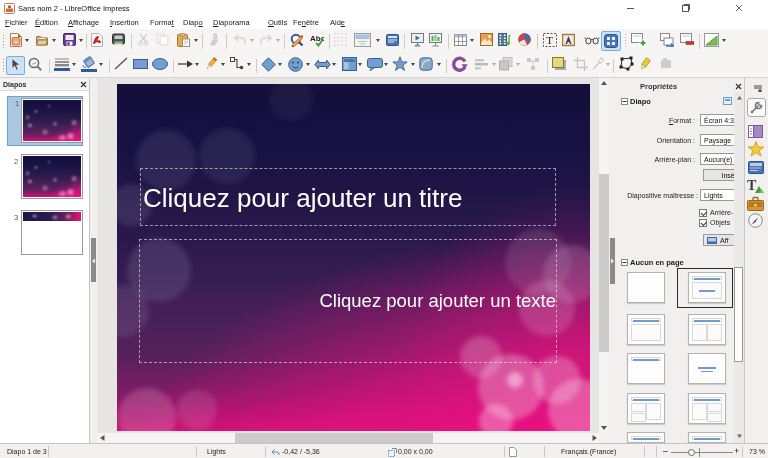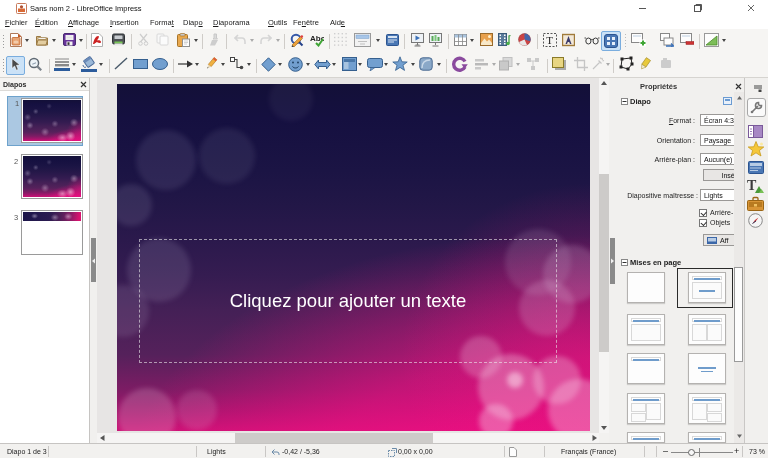--- a/index.html
+++ b/index.html
@@ -1,16 +1,16 @@
 <!DOCTYPE html>
 <html><head><meta charset="utf-8"><style>
 *{margin:0;padding:0;box-sizing:border-box}
 html,body{width:768px;height:458px;overflow:hidden;font-family:"Liberation Sans",sans-serif;background:#fff}
 .a{position:absolute}
-#titlebar{left:12px;top:0;width:680px;height:17px;background:#ffffff}
+#titlebar{left:0;top:0;width:680px;height:17px;background:#ffffff}
 #titlebar .t{left:18px;top:4px;font-size:7.5px;color:#111}
 #menubar{left:0;top:17px;width:768px;height:12px;background:#ffffff}
 #menubar span.m{position:absolute;top:1px;font-size:7.5px;color:#1a1a1a}
 #tb1{left:0;top:29px;width:768px;height:25px;background:#f6f5f3}
 #tb2{left:0;top:54px;width:768px;height:24px;background:#f6f5f3;border-bottom:1px solid #d6d4d0}
 .sep1{position:absolute;top:34px;width:1px;height:15px;background:#cfccc8}
 .sep2{position:absolute;top:59px;width:1px;height:14px;background:#cfccc8}
 .grip{position:absolute;width:3px;height:16px;background-image:radial-gradient(circle,#9a9a9a 0.7px,transparent 0.8px);background-size:3px 3px}
 .dd{position:absolute;width:0;height:0;border-left:2.5px solid transparent;border-right:2.5px solid transparent;border-top:3.5px solid #444}
 svg.ic{position:absolute}
@@ -23,21 +23,21 @@
 #rsplith{left:610px;top:238px;width:5px;height:46px;background:#8a8a8a}
 #canvas{left:97px;top:78px;width:502px;height:355px;background:#e7e5e4}
 #slide{position:absolute;left:20px;top:6px;width:473px;height:347px;overflow:hidden;background:
 radial-gradient(270px 250px at 100% 79%, rgba(236,18,128,0.5), rgba(236,18,128,0) 70%),
 radial-gradient(560px 345px at 90% 118%, rgba(240,14,132,0.95) 0%, rgba(238,16,130,0.62) 40%, rgba(238,16,130,0) 75%),
 linear-gradient(#131038 0%,#151040 10%,#1b1444 25%,#221747 35%,#2b194c 45%,#351c51 55%,#442056 65%,#55215b 78%,#7c1c64 88%,#a5156d 94.5%,#cb1276 100%)}
 .bok{position:absolute;border-radius:50%;filter:blur(2.5px)}
 #tbox{position:absolute;left:23px;top:84px;width:416px;height:58px;border:1px dashed rgba(235,235,235,0.6)}
 #tbox div{position:absolute;left:2px;top:16px;font-size:26px;line-height:1;color:#fff;white-space:nowrap}
 #cbox{position:absolute;left:22px;top:155px;width:418px;height:124px;border:1px dashed rgba(235,235,235,0.6)}
-#cbox div{position:absolute;left:0;width:100%;top:52px;font-size:18.5px;line-height:1;color:#fff;text-align:center;white-space:nowrap}
+#cbox div{position:absolute;left:0;width:100%;top:52px;font-size:18.5px;line-height:1;color:#fff;text-align:right;white-space:nowrap}
 #vscroll{left:599px;top:78px;width:10px;height:355px;background:#f5f4f3}
 #hscroll{left:97px;top:433px;width:503px;height:10px;background:#f5f4f3}
 #rpanel{left:616px;top:78px;width:129px;height:365px;background:#f1f0ee;border-right:1px solid #c9c7c5}
 #rpanel .hdr{position:absolute;font-size:7.5px;font-weight:bold;color:#1c1c1c}
 #rpanel .lbl{position:absolute;font-size:7px;color:#222;text-align:right;right:49px;white-space:nowrap}
 .fld{position:absolute;left:84px;width:40px;height:12px;background:#fff;border:1px solid #9a9896;font-size:7px;color:#111;padding:2px 0 0 3px;white-space:nowrap;overflow:hidden}
 .btn{position:absolute;left:87px;width:37px;height:12px;background:#e8e6e4;border:1px solid #9a9896;font-size:7px;color:#111;padding:2px 0 0 5px;white-space:nowrap;overflow:hidden}
 .cb{position:absolute;left:83px;width:8px;height:8px;background:#fff;border:1px solid #777}
 .cb:after{content:"";position:absolute;left:1px;top:1px;width:4px;height:2.5px;border-left:1.4px solid #333;border-bottom:1.4px solid #333;transform:rotate(-48deg)}
 .cbl{position:absolute;left:94px;font-size:7px;color:#222;white-space:nowrap}
@@ -485,20 +485,23 @@
     <div class="bok" style="left:152px;top:-7px;width:44px;height:44px;background:rgba(200,195,225,0.06)"></div>
     <div class="bok" style="left:388px;top:145px;width:66px;height:66px;background:rgba(220,195,225,0.14)"></div>
     <div class="bok" style="left:426px;top:161px;width:58px;height:58px;background:rgba(220,195,225,0.20)"></div>
       <div class="bok" style="left:402px;top:196px;width:56px;height:56px;background:rgba(235,200,228,0.20)"></div>
     <div class="bok" style="left:343px;top:252px;width:42px;height:42px;background:rgba(245,205,228,0.26)"></div>
     <div class="bok" style="left:361px;top:270px;width:66px;height:66px;background:rgba(250,215,235,0.33)"></div>
     <div class="bok" style="left:416px;top:272px;width:48px;height:48px;background:rgba(250,215,235,0.30)"></div>
     <div class="bok" style="left:431px;top:295px;width:62px;height:62px;background:rgba(250,215,235,0.34)"></div>
     <div class="bok" style="left:362px;top:320px;width:34px;height:34px;background:rgba(250,220,238,0.36)"></div>
     <div class="bok" style="left:390px;top:288px;width:16px;height:16px;background:rgba(255,235,245,0.5)"></div>
+    <div id="tbox">
+        <div>Cliquez pour ajouter un titre</div>
+      </div>
     <div id="cbox">
         <div>Cliquez pour ajouter un texte</div>
       </div>
   </div>
 </div>
 <div class="a" id="vscroll">
   <div class="a" style="left:0;top:96px;width:10px;height:178px;background:#cdcbc9"></div>
   <svg class="a" style="left:2px;top:3px" width="6" height="5" viewBox="0 0 6 5">
       <path d="M3 0 L6 4 L0 4 Z" fill="#555"></path>
     </svg>
@@ -549,21 +552,21 @@
   <div class="cb" style="top:141px"></div>
     <div class="cbl" style="top:141px">Objets</div>
   <div class="btn" style="top:156px;padding-left:16px">Aff<svg class="a" style="left:3px;top:2px" width="10" height="7" viewBox="0 0 10 7">
         <rect width="10" height="7" fill="#3b67a8"></rect>
         <rect x="1" y="1" width="8" height="3.5" fill="#b8cce4"></rect>
       </svg></div>
   <svg class="a" style="left:5px;top:181px" width="7" height="7" viewBox="0 0 7 7">
       <rect x="0.5" y="0.5" width="6" height="6" fill="#fff" stroke="#888"></rect>
       <path d="M1.5 3.5 H5.5" stroke="#333" stroke-width="1"></path>
     </svg>
-  <div class="hdr" style="left:14px;top:180px">Mises en page</div>
+  <div class="hdr" style="left:14px;top:180px">Aucun en page</div>
   <div class="a" style="left:61px;top:190px;width:56px;height:40px;border:1px solid #2a2a2a"></div>
   <div class="lay" style="left:11px;top:194px"></div>
   <div class="lay" style="left:72px;top:194px">
       <div class="tt">
         <i></i>
       </div>
       <div class="bx" style="left:3px;top:9px;right:3px;bottom:3px">
         <div style="position:absolute;left:6px;right:6px;top:7px;height:1.6px;background:#6f9ccb"></div>
       </div>
     </div>

